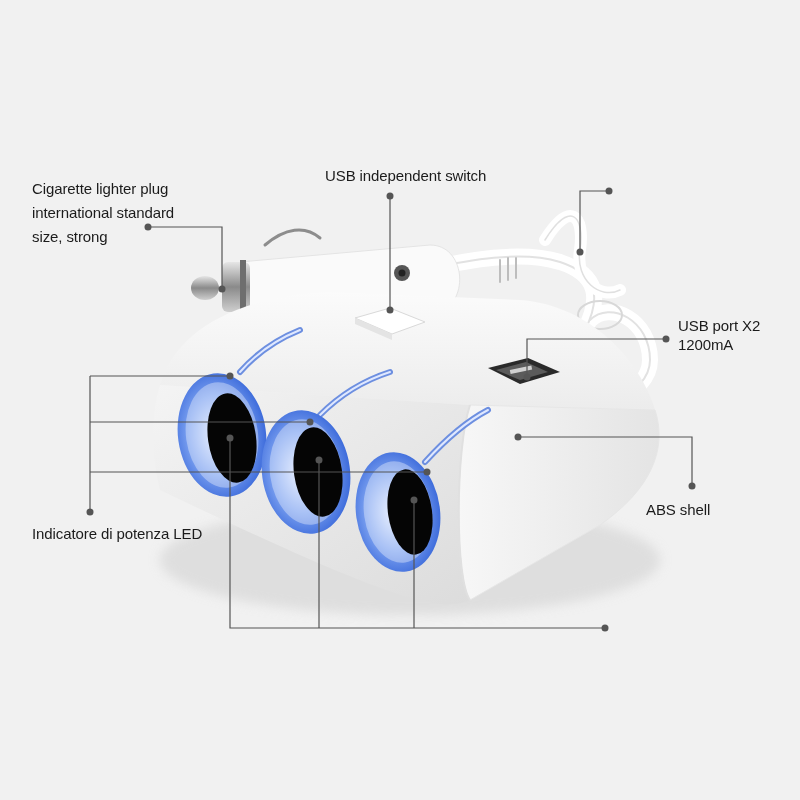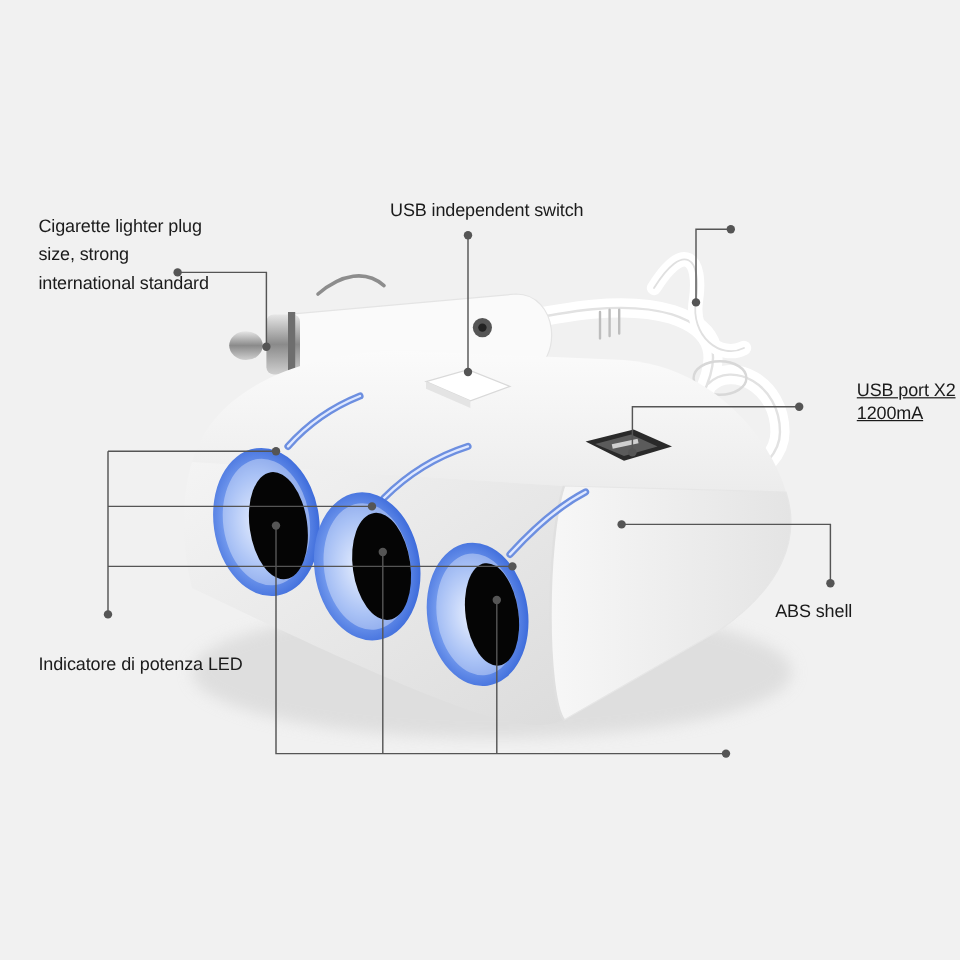--- a/index.html
+++ b/index.html
@@ -159,30 +159,30 @@
       <circle cx="90" cy="512" r="3.5"></circle>
       <circle cx="230" cy="438" r="3.5"></circle>
       <circle cx="319" cy="460" r="3.5"></circle>
       <circle cx="414" cy="500" r="3.5"></circle>
       <circle cx="605" cy="628" r="3.5"></circle>
     </g>
   </svg>
 
   <div class="label" style="left:32px; top:177px;">
     <span class="line">Cigarette lighter plug</span>
+    <span class="line">international standard</span>
     <span class="line">size, strong</span>
-    <span class="line">international standard</span>
   </div>
 
   <div class="label" style="left:325px; top:164px;">USB independent switch</div>
 
 
-  <div class="label" style="left:714px; top:316px; line-height:19px;text-decoration:underline;">
+  <div class="label" style="left:678px; top:316px; line-height:19px;">
     <span class="line">USB port X2</span>
     <span class="line">1200mA</span>
   </div>
 
-  <div class="label" style="left:32px; top:522px;margin-top:20px;">Indicatore di potenza LED</div>
+  <div class="label" style="left:32px; top:522px;">Indicatore di potenza LED</div>
 
   <div class="label" style="left:646px; top:498px;">ABS shell</div>
 
 
 </div>
 
 </body></html>

